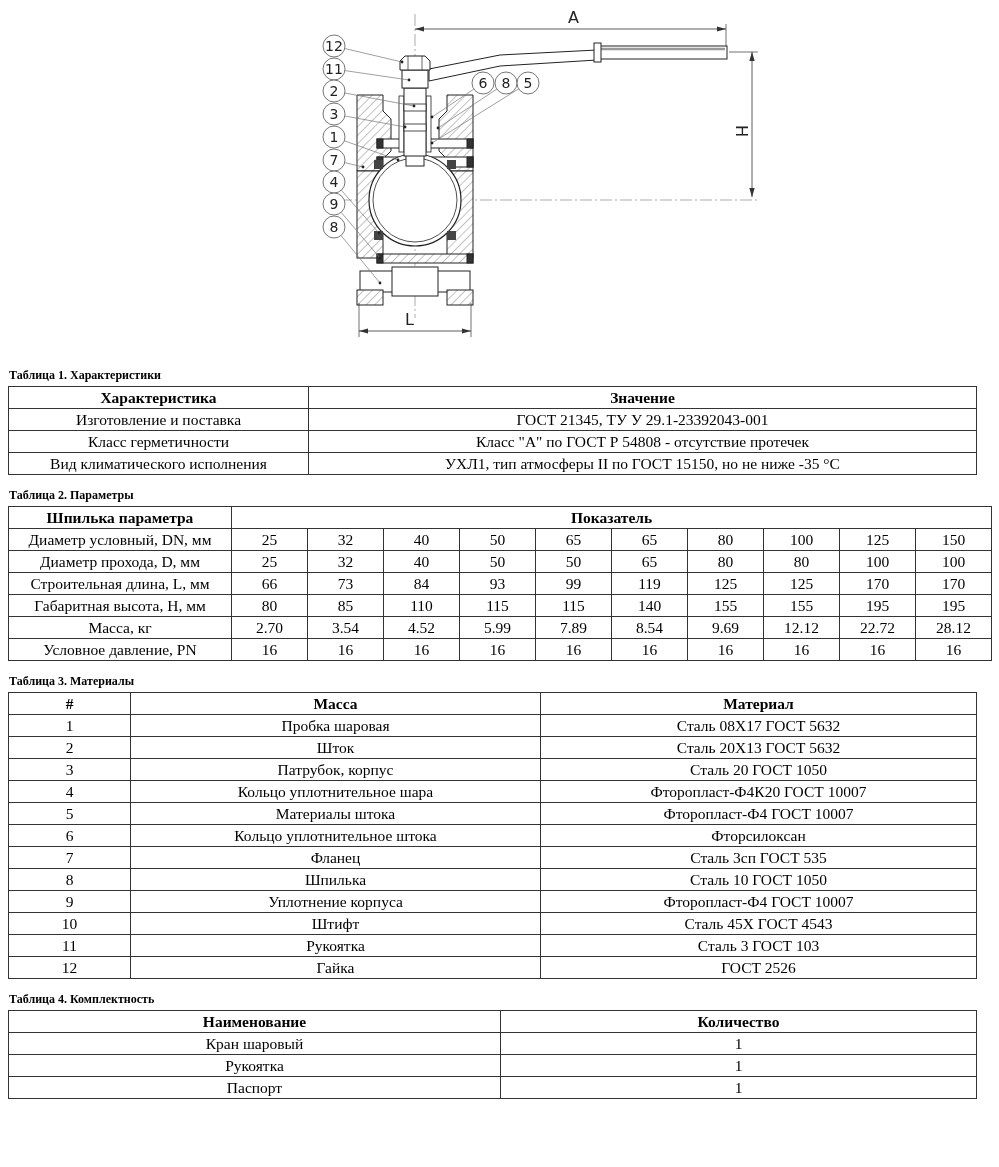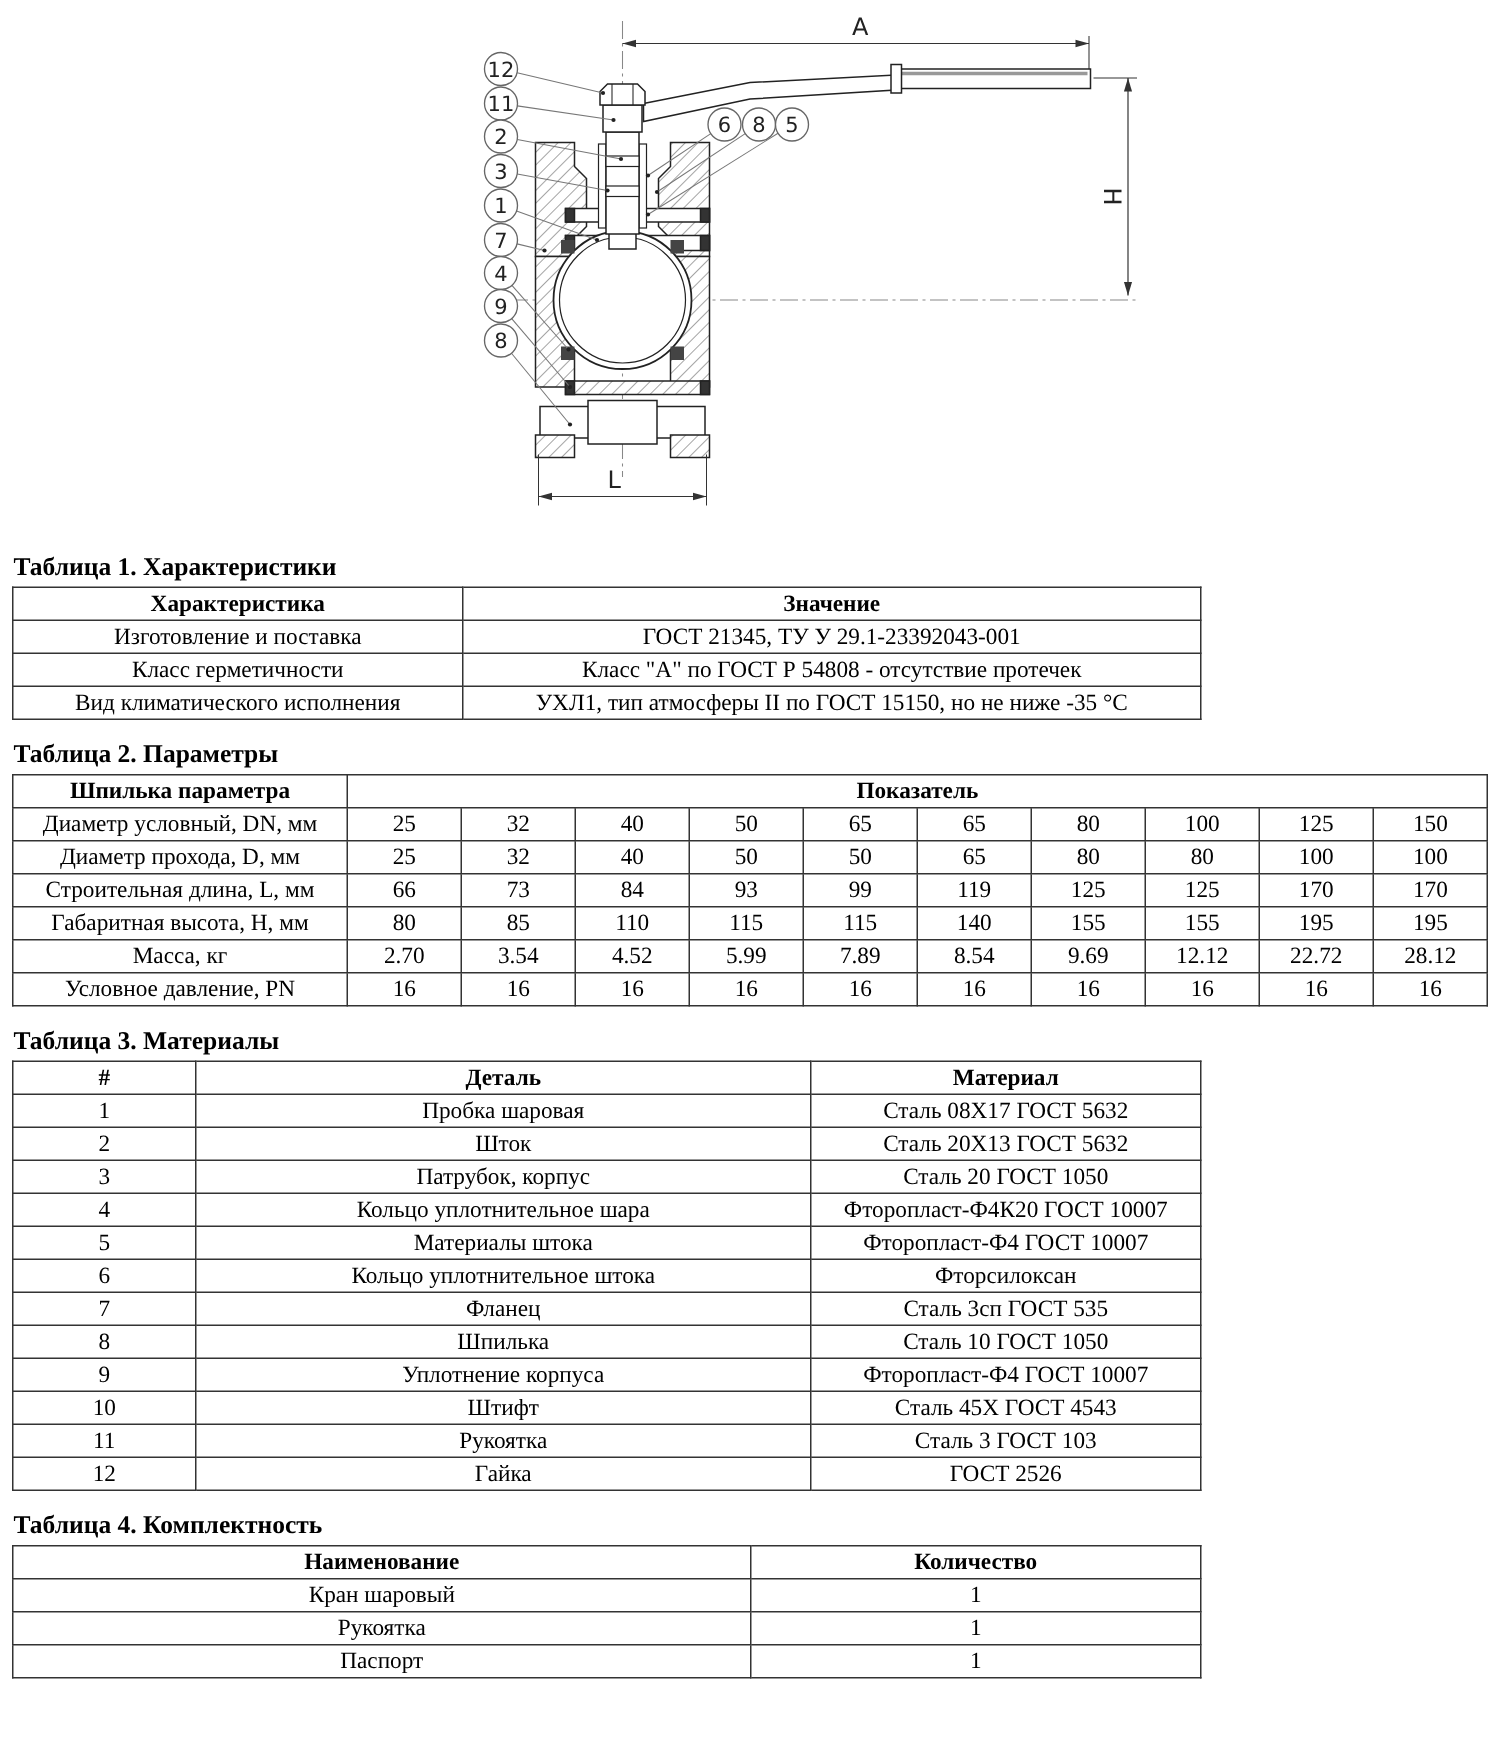--- a/index.html
+++ b/index.html
@@ -1,23 +1,23 @@
 <!DOCTYPE html>
 <html><head>
 <meta charset="utf-8">
 <style>
   html,body { margin:0; padding:0; background:#ffffff; }
   body { font-family:"Liberation Serif","DejaVu Serif",serif; color:#000; }
   .page { width:999px; height:1167px; position:relative; background:#fff; overflow:hidden; }
 
   .drawing-wrap { width:999px; height:355px; }
 
-  .tbl-title { font-weight:bold; font-size:17px; margin:13px 0 3px 9px; }
-
-  table { border-collapse:collapse; table-layout:fixed; width:793px; margin-left:8px; }
+  .tbl-title { font-weight:bold; font-size:12px; margin:13px 0 3px 9px; }
+
+  table { border-collapse:collapse; table-layout:fixed; width:969px; margin-left:8px; }
   th, td { border:1px solid #333; text-align:center; vertical-align:middle;
            font-size:15.5px; padding:0 3px; height:21px; overflow:hidden; white-space:nowrap; }
   th { font-weight:bold; }
 
   
   .t1-c0 { width:300px; }
   .t2-c0 { width:223px; } .t2-cv { width:76px; }
   .t3-c0 { width:122px; } .t3-c1 { width:410px; }
   .t4-c0 { width:492px; }
 
@@ -333,21 +333,21 @@
   <div class="tbl-title">Таблица 3. Материалы</div>
   <table>
     <colgroup>
         <col class="t3-c0">
         <col class="t3-c1">
         <col>
       </colgroup>
     <thead>
       <tr>
         <th>#</th>
-        <th>Деталь</th>
+        <th>Масса</th>
         <th>Материал</th>
       </tr>
     </thead>
     <tbody id="t3-body">
         <tr>
           <td>1</td>
           <td>Пробка шаровая</td>
           <td>Сталь 08Х17 ГОСТ 5632</td>
         </tr>
         <tr>

